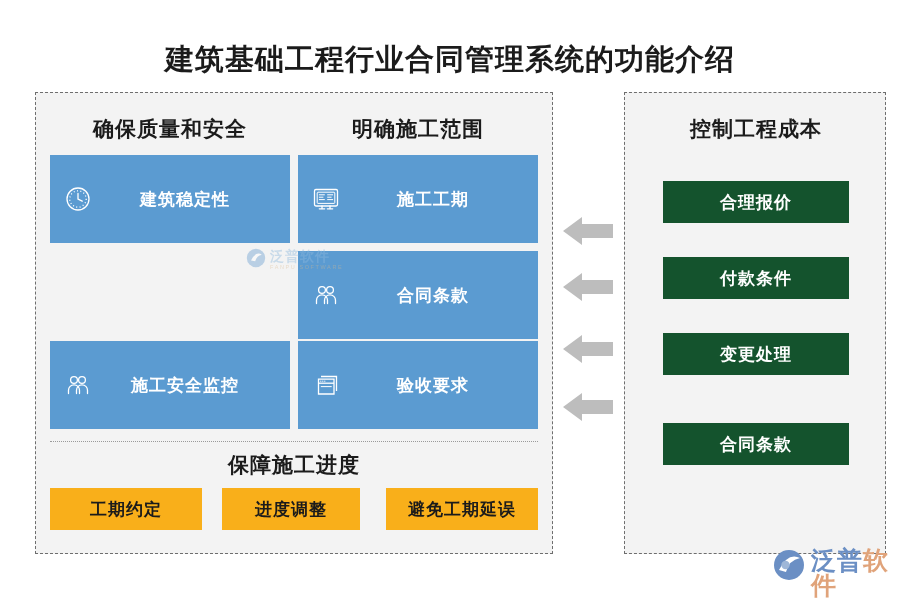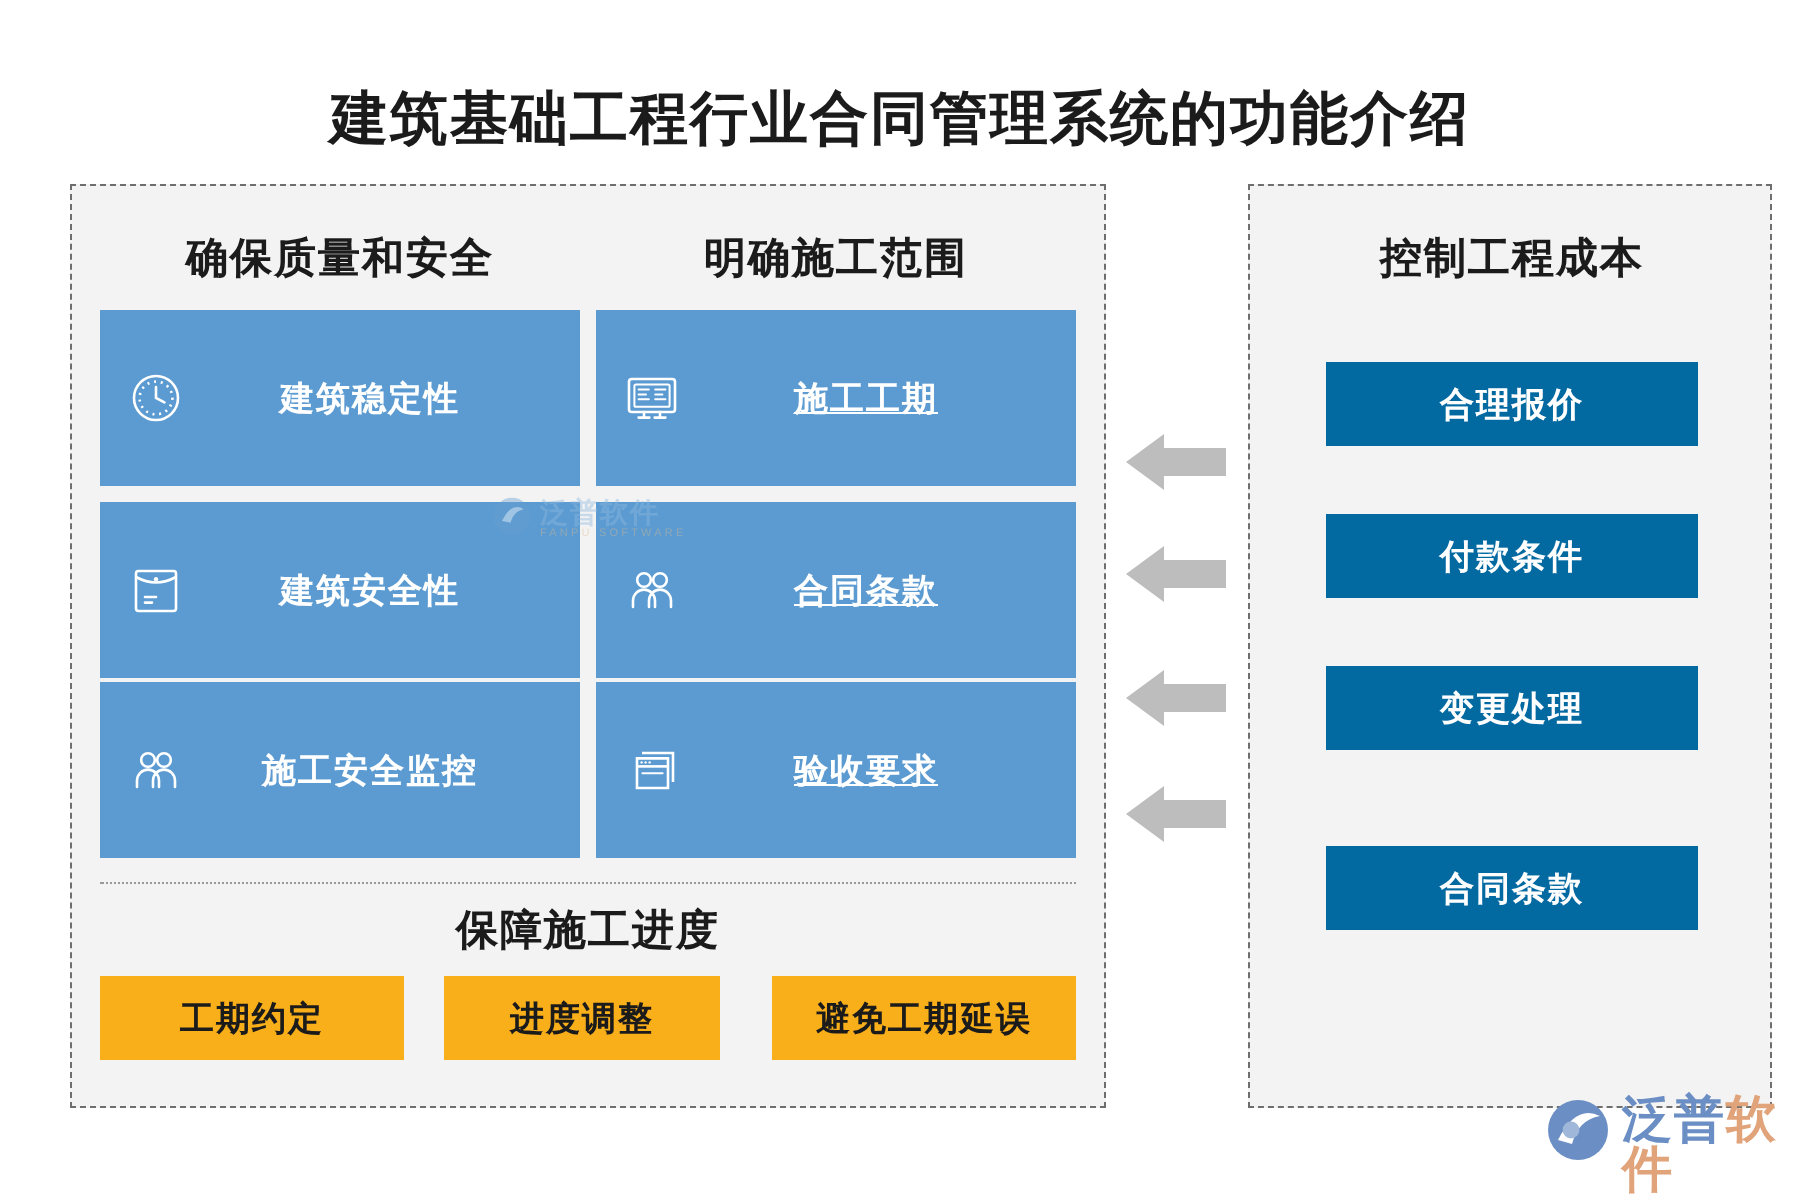--- a/index.html
+++ b/index.html
@@ -60,21 +60,21 @@
     padding-right:26px;
     font-size:17px; font-weight:700;
     color:#ffffff;
     letter-spacing:1px;
     white-space:nowrap;
   }
   .card-icon svg { display:block; }
 
   
   .col-a { left:14px;  width:240px; }
-  .col-b { left:262px; width:240px;text-decoration:underline; }
+  .col-b { left:262px; width:240px; }
   .row-1 { top:62px;  height:88px; }
   .row-2 { top:158px; height:88px; }
   .row-3 { top:248px; height:88px; }
 
   
   #divider {
     position:absolute; left:14px; top:348px; width:488px;
     border-top:1px dotted #9a9a9a;
   }
   #h-progress {
@@ -90,21 +90,21 @@
     font-size:17px; font-weight:700; color:#1b1b1b;
     letter-spacing:1px; white-space:nowrap;
   }
   #oc-0 { left:14px;  width:152px; }
   #oc-1 { left:186px; width:138px; }
   #oc-2 { left:350px; width:152px; }
 
   
   .bar-blue {
     position:absolute; left:38px; width:186px; height:42px;
-    background:#0369a1;
+    background:#14532d;
     display:flex; align-items:center; justify-content:center;
     font-size:17px; font-weight:700; color:#ffffff;
     letter-spacing:1px; white-space:nowrap;
   }
   #rb-0 { top:88px;  }
   #rb-1 { top:164px; }
   #rb-2 { top:240px; }
   #rb-3 { top:316px;margin-top:14px; }
 
   
@@ -162,32 +162,20 @@
       <span class="card-icon">
         <svg width="30" height="30" viewBox="0 0 30 30" fill="none" stroke="#ffffff" stroke-width="1.3">
           <circle cx="15" cy="15" r="11"></circle>
           <circle cx="15" cy="15" r="8.2" stroke-dasharray="1 2.4"></circle>
           <path d="M15 9.5 V15 L19.2 17.2" stroke-linecap="round"></path>
         </svg>
       </span>
       <span class="card-label">建筑稳定性</span>
     </div>
 
-    <div class="card-blue col-a row-2">
-      <span class="card-icon">
-        <svg width="28" height="30" viewBox="0 0 28 30" fill="none" stroke="#ffffff" stroke-width="1.3">
-          <rect x="4" y="5.5" width="20" height="20" rx="1.2"></rect>
-          <path d="M4 8.5 Q14 14 24 8.5"></path>
-          <circle cx="14" cy="9.6" r="1.1" fill="#ffffff" stroke="none"></circle>
-          <path d="M8.5 18.5 H14" stroke-linecap="round"></path>
-          <path d="M8.5 21.3 H12" stroke-linecap="round"></path>
-        </svg>
-      </span>
-      <span class="card-label">建筑安全性</span>
-    </div>
 
     <div class="card-blue col-a row-3">
       <span class="card-icon">
         <svg width="30" height="30" viewBox="0 0 30 30" fill="none" stroke="#ffffff" stroke-width="1.3">
           <circle cx="11" cy="10" r="3.4"></circle>
           <circle cx="19" cy="10" r="3.4"></circle>
           <path d="M5.5 23.5 v-3.2 a5.5 5.5 0 0 1 11 0 v3.2" stroke-linecap="round"></path>
           <path d="M13.5 23.5 v-3.2 a5.5 5.5 0 0 1 11 0 v3.2" stroke-linecap="round"></path>
         </svg>
       </span>

